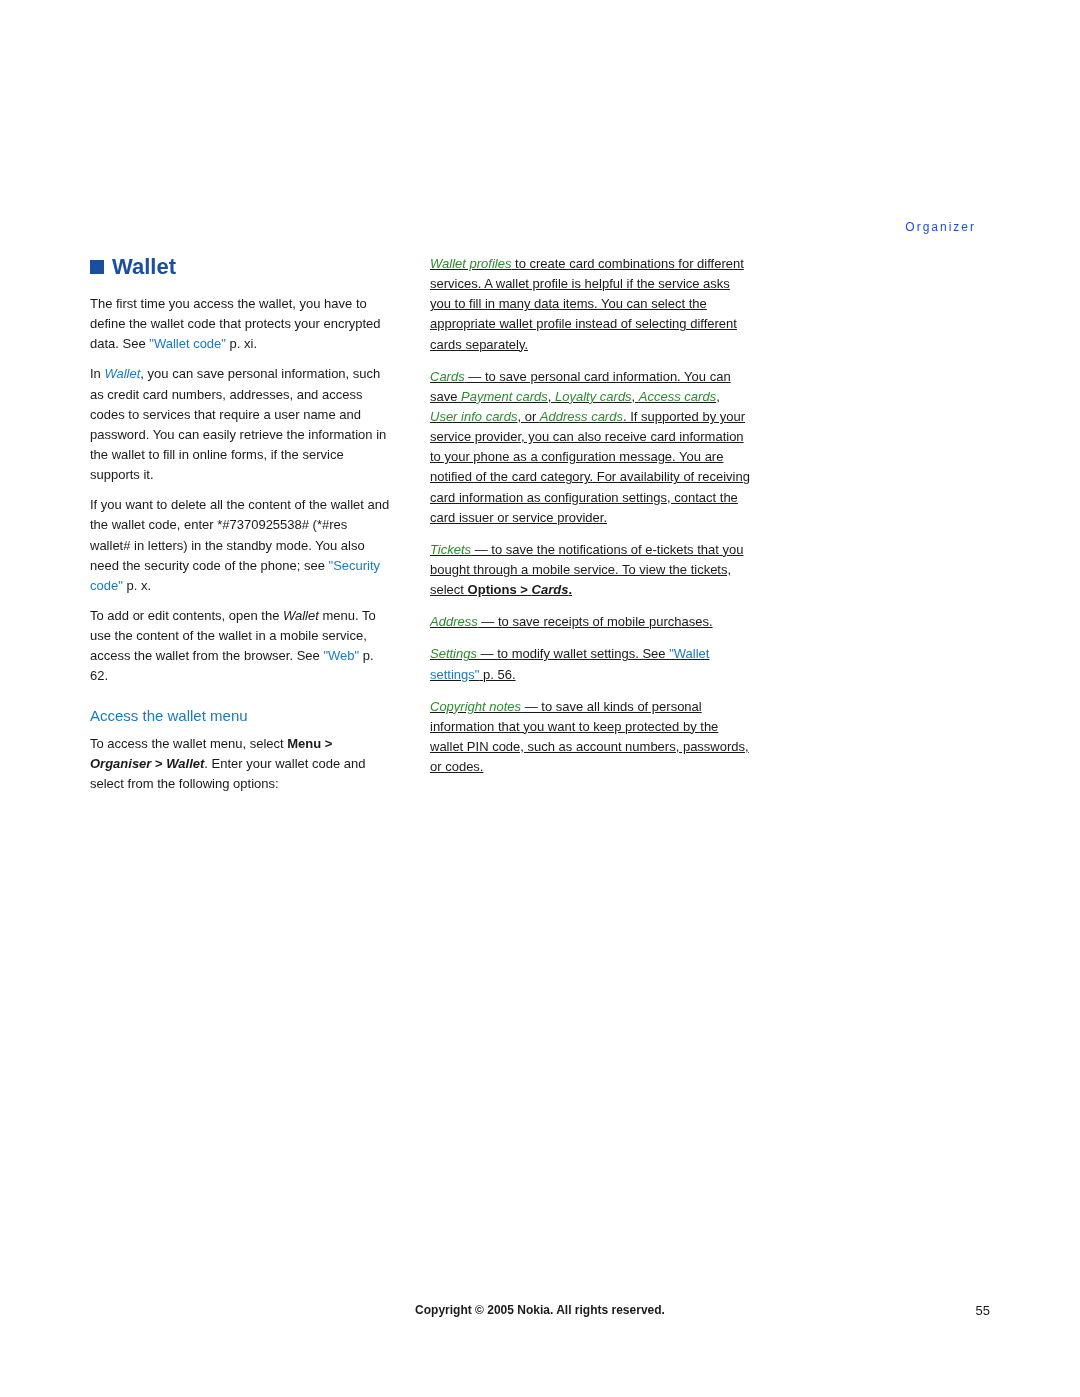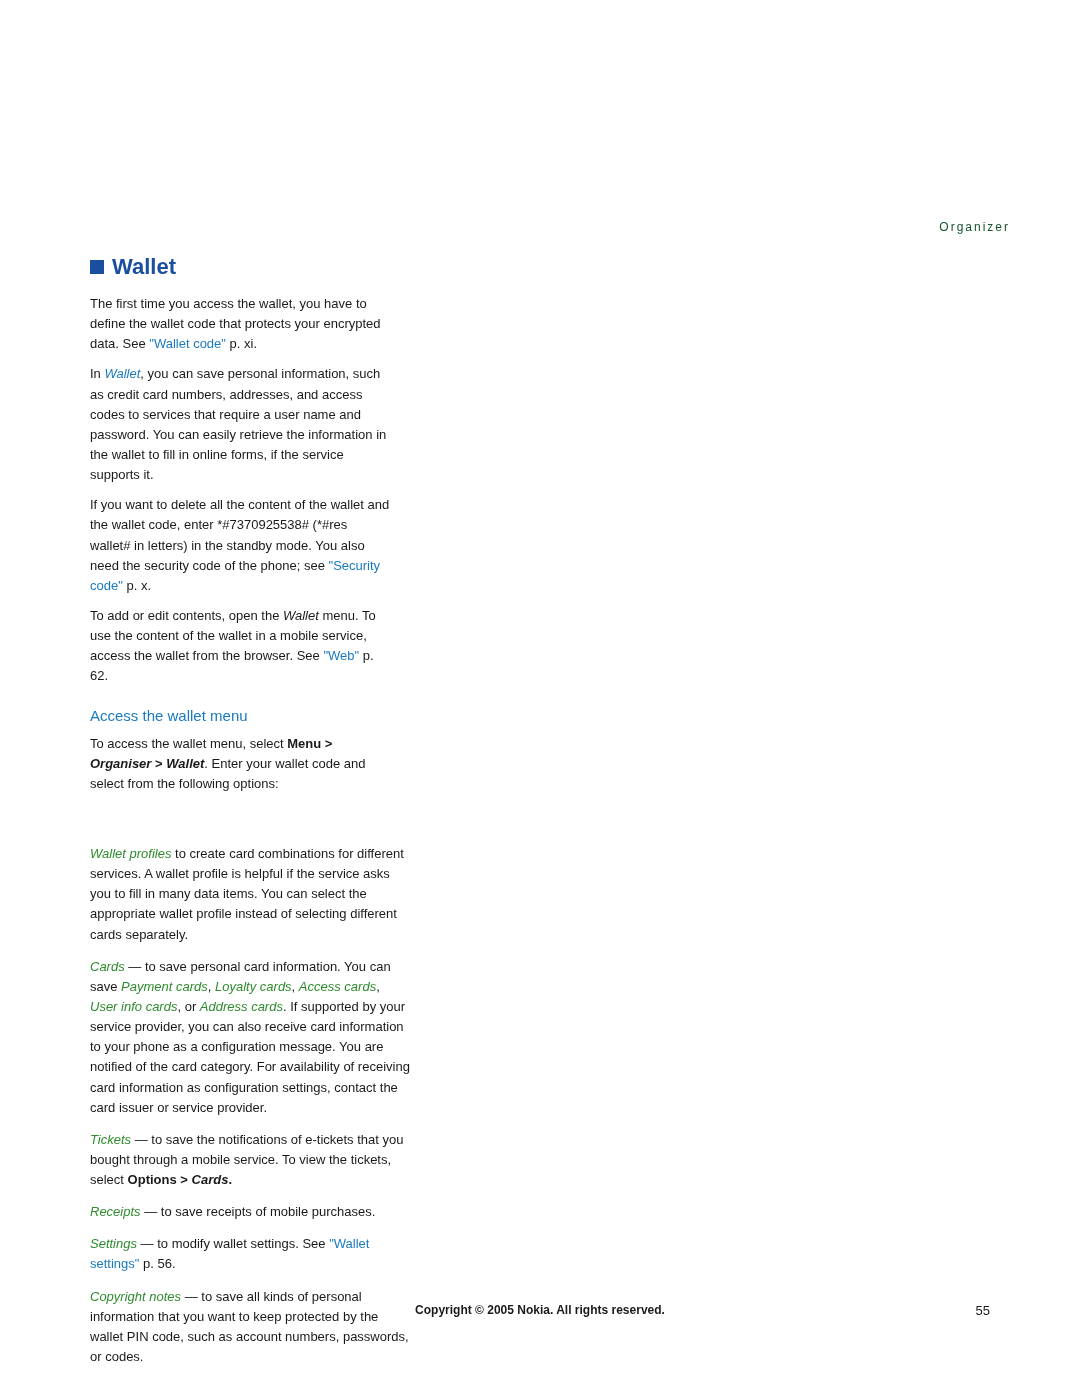--- a/index.html
+++ b/index.html
@@ -20,41 +20,42 @@
     .page {
       width: 1080px;
       min-height: 1397px;
       background: #ffffff;
       position: relative;
       padding: 0;
     }
 
     .header-organizer {
       text-align: right;
-      padding: 220px 70px 10px 0;
+      padding: 220px 104px 10px 0;
       font-size: 12px;
-      color: #14532d;
+      color: #1d4ed8;
       letter-spacing: 2px;
     }
 
     .content-area {
       display: flex;
-      flex-direction: column;
+      flex-direction: row;
       padding: 10px 90px 0 90px;
       gap: 40px;
     }
 
     .left-column {
       flex: 1;
       max-width: 300px;
     }
 
     .right-column {
       flex: 1;
       max-width: 320px;
+      text-decoration: underline;
     }
 
     .section-title {
       display: flex;
       align-items: center;
       gap: 8px;
       margin-bottom: 14px;
     }
 
     .title-square {
@@ -188,21 +189,21 @@
 
       <div class="right-entry">
         <span class="link-green">Cards</span> — to save personal card information. You can save <span class="link-green">Payment cards</span>, <span class="link-green">Loyalty cards</span>, <span class="link-green">Access cards</span>, <span class="link-green">User info cards</span>, or <span class="link-green">Address cards</span>. If supported by your service provider, you can also receive card information to your phone as a configuration message. You are notified of the card category. For availability of receiving card information as configuration settings, contact the card issuer or service provider.
       </div>
 
       <div class="right-entry">
         <span class="link-green">Tickets</span> — to save the notifications of e-tickets that you bought through a mobile service. To view the tickets, select <span class="bold">Options &gt;</span> <span class="bold italic">Cards</span><span class="bold">.</span>
       </div>
 
       <div class="right-entry">
-        <span class="link-green">Receipts</span> — to save receipts of mobile purchases.
+        <span class="link-green">Address</span> — to save receipts of mobile purchases.
       </div>
 
       <div class="right-entry">
         <span class="link-green">Settings</span> — to modify wallet settings. See <a class="link-blue" href="#">"Wallet settings"</a> p. 56.
       </div>
 
       <div class="right-entry">
         <span class="link-green">Copyright notes</span> — to save all kinds of personal information that you want to keep protected by the wallet PIN code, such as account numbers, passwords, or codes.
       </div>
 

